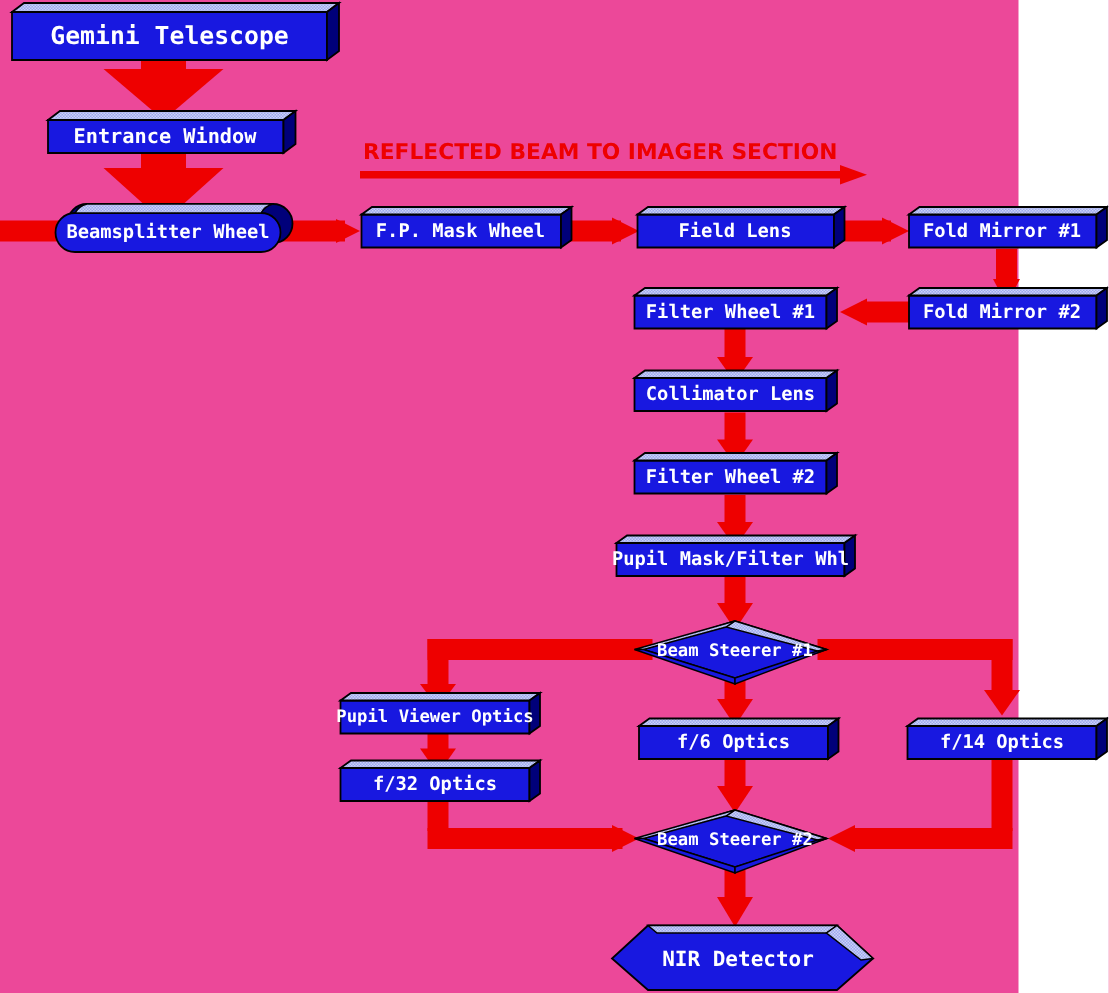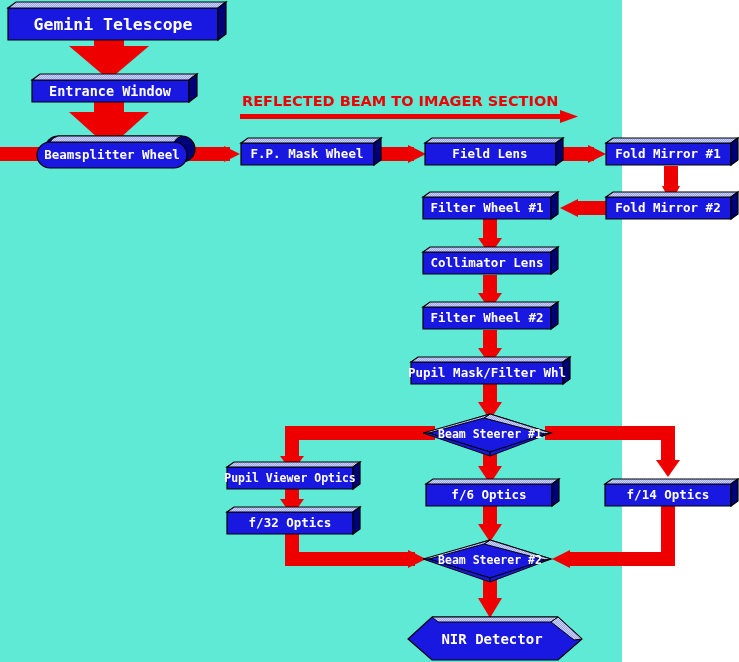--- a/index.html
+++ b/index.html
@@ -1,18 +1,18 @@
 <!DOCTYPE html>
 <html><head>
 <meta charset="utf-8">
 <style>
   html,body{margin:0;padding:0;background:#ffffff;}
   body{width:739px;height:662px;overflow:hidden;
        font-family:"DejaVu Sans Mono","Liberation Mono",monospace;}
-  #stage{position:relative;width:622px;height:662px;background:#5eead4;}
+  #stage{position:relative;width:679px;height:662px;background:#ec4899;}
   svg{display:block;}
   .nodelabel{fill:#ffffff;font-family:"DejaVu Sans Mono","Liberation Mono",monospace;
              font-weight:bold;text-anchor:middle;dominant-baseline:middle;}
   .bannerlabel{fill:#ee0000;font-family:"DejaVu Sans","Liberation Sans",sans-serif;
                font-weight:bold;font-size:14.5px;text-anchor:start;}
 </style>
 </head>
 <body>
 
 <div id="stage">

